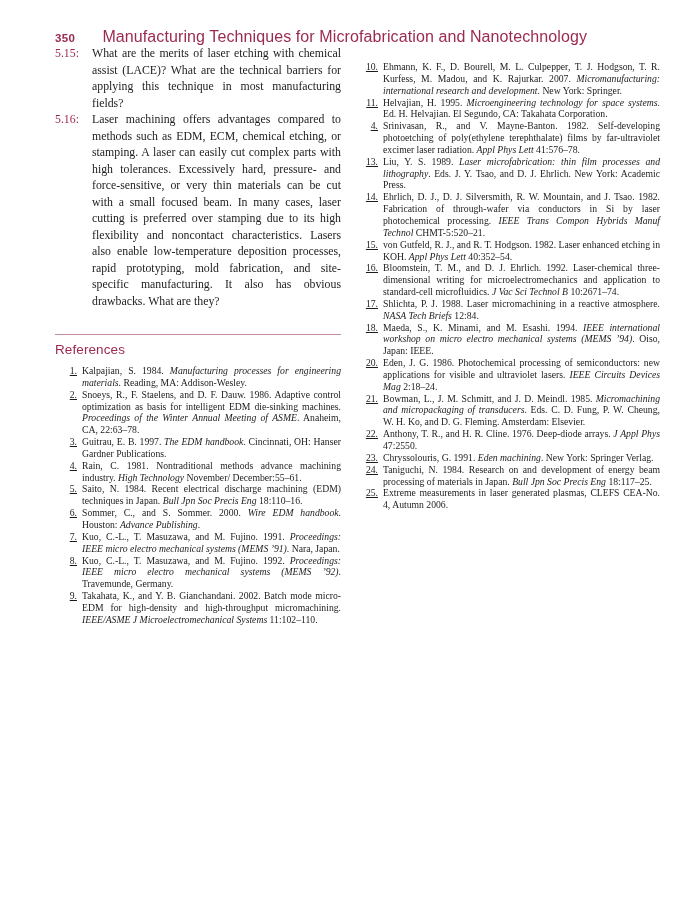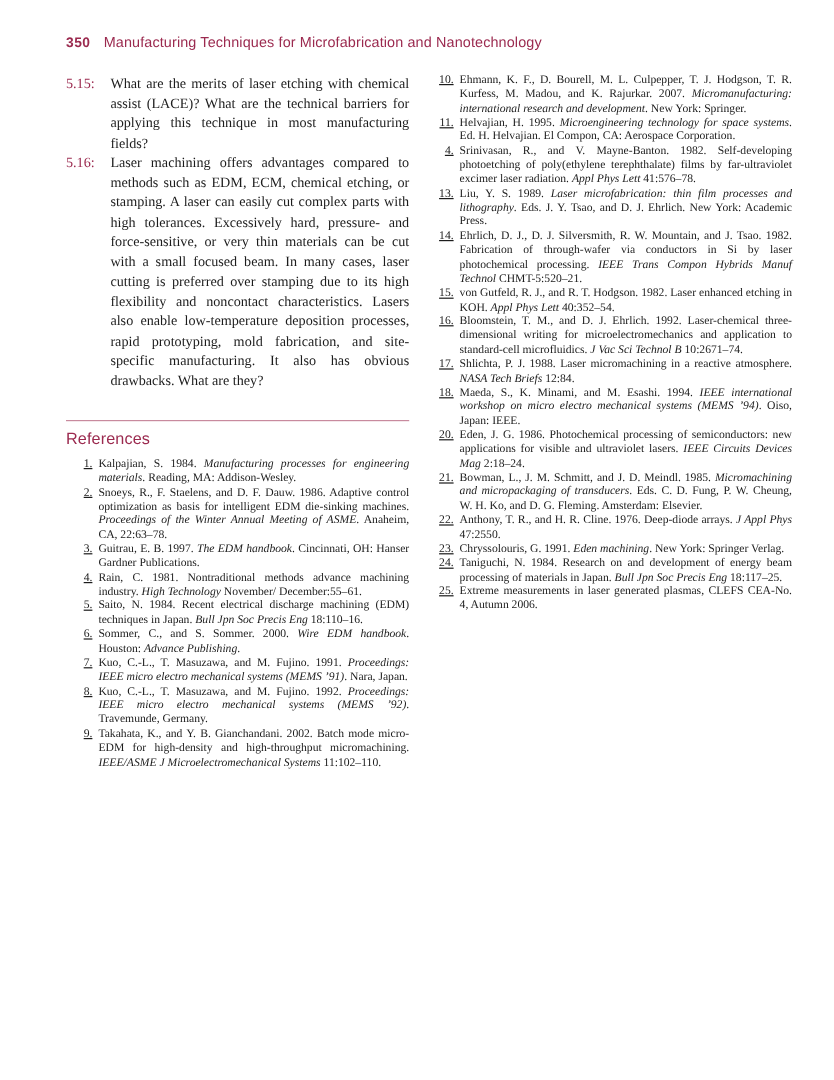--- a/index.html
+++ b/index.html
@@ -13,23 +13,23 @@
     color: var(--ink);
     overflow: hidden;
   }
   .page-header {
     position: absolute; top: 28px; left: 55px; right: 40px;
     font-family: "Liberation Sans", sans-serif;
     color: var(--accent);
     display: flex; align-items: baseline;
   }
   .pagenum { font-weight: bold; font-size: 11.5px; letter-spacing: .4px; }
-  .runhead { margin-left: 11px; font-size: 12px; letter-spacing: .1px; }
+  .runhead { margin-left: 27px; font-size: 16px; letter-spacing: .1px; }
 
-  .col-left  { position: absolute; left: 55px; top: 61px; width: 286px; }
+  .col-left  { position: absolute; left: 55px; top: 45px; width: 286px; }
   .col-right { position: absolute; left: 358px; top: 61px; width: 302px; }
 
   .question { display: flex; font-size: 11.8px; line-height: 16.5px; }
   .qnum  { flex: none; width: 29px; margin-right: 8px; color: var(--accent); }
   .qtext { flex: 1; text-align: justify; }
 
   .refs-rule { height: 1px; background: var(--accent); opacity: .55; margin-top: 25px; }
   .refs-heading {
     font-family: "Liberation Sans", sans-serif;
     color: var(--accent);
@@ -116,21 +116,21 @@
 
 <div class="col-right">
   <div id="refs-right">
   <div class="ref">
     <span class="refnum">10.</span>
     <span class="refbody"><span>Ehmann, K. F., D. Bourell, M. L. Culpepper, T. J. Hodgson, T. R. Kurfess, M. Madou, and K. Rajurkar. 2007. </span><span class="it">Micromanufacturing: international research and development</span><span>. New York: Springer.</span></span>
   </div>
 
   <div class="ref">
     <span class="refnum">11.</span>
-    <span class="refbody"><span>Helvajian, H. 1995. </span><span class="it">Microengineering technology for space systems</span><span>. Ed. H. Helvajian. El Compon, CA: Aerospace Corporation.</span></span>
+    <span class="refbody"><span>Helvajian, H. 1995. </span><span class="it">Microengineering technology for space systems</span><span>. Ed. H. Helvajian. El Segundo, CA: Takahata Corporation.</span></span>
   </div>
 
   <div class="ref">
     <span class="refnum">4.</span>
     <span class="refbody"><span>Srinivasan, R., and V. Mayne-Banton. 1982. Self-developing photoetching of poly(ethylene terephthalate) films by far-ultraviolet excimer laser radiation. </span><span class="it">Appl Phys Lett</span><span> 41:576–78.</span></span>
   </div>
 
   <div class="ref">
     <span class="refnum">13.</span>
     <span class="refbody"><span>Liu, Y. S. 1989. </span><span class="it">Laser microfabrication: thin film processes and lithography</span><span>. Eds. J. Y. Tsao, and D. J. Ehrlich. New York: Academic Press.</span></span>

